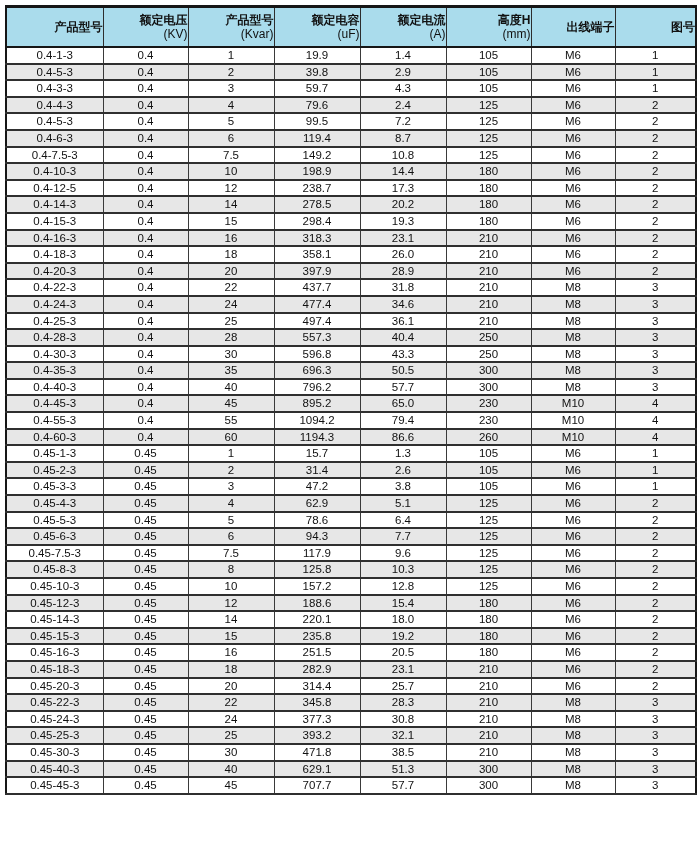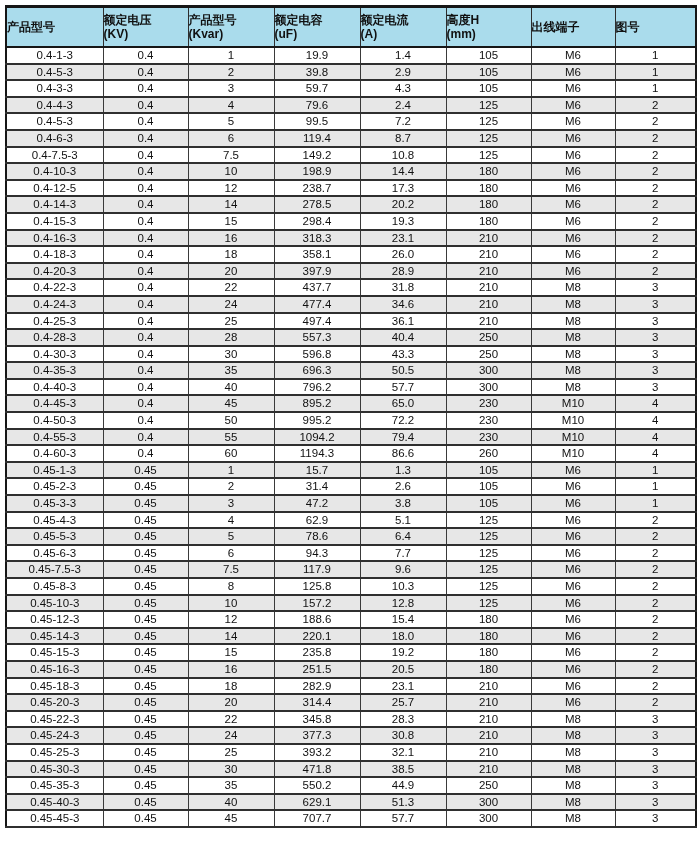--- a/index.html
+++ b/index.html
@@ -22,21 +22,21 @@
     border: 2px solid #161616;
     border-top-width: 3px;
   }
   table.spec th {
     background: #aadcec;
     color: #111;
     font-size: 12px;
     font-weight: bold;
     line-height: 14px;
     height: 34px;
-    text-align: left;
+    text-align: right;
     vertical-align: middle;
     border-left: 1.5px solid #2d2d2d;
     border-right: 1.5px solid #2d2d2d;
     border-bottom: 2.5px solid #161616;
     padding: 2px 0;
   }
   table.spec td {
     color: #111;
     font-size: 11.5px;
     line-height: 14.6px;
@@ -49,21 +49,21 @@
     padding: 0;
     white-space: nowrap;
     overflow: hidden;
   }
   table.spec tbody tr:nth-child(even) td {
     background: #e7e7e7;
   }
   table.spec tbody tr:nth-child(odd) td {
     background: #ffffff;
   }
-  .hdr-line2 { font-weight: bold; }
+  .hdr-line2 { font-weight: normal; }
 </style>
 </head>
 <body>
 
 <div class="page">
   <table class="spec">
     <colgroup>
       <col style="width:97px">
       <col style="width:85px">
       <col style="width:86px">
@@ -324,30 +324,20 @@
           <td>0.4-45-3</td>
           <td>0.4</td>
           <td>45</td>
           <td>895.2</td>
           <td>65.0</td>
           <td>230</td>
           <td>M10</td>
           <td>4</td>
         </tr>
         <tr>
-          <td>0.4-50-3</td>
-          <td>0.4</td>
-          <td>50</td>
-          <td>995.2</td>
-          <td>72.2</td>
-          <td>230</td>
-          <td>M10</td>
-          <td>4</td>
-        </tr>
-        <tr>
           <td>0.4-55-3</td>
           <td>0.4</td>
           <td>55</td>
           <td>1094.2</td>
           <td>79.4</td>
           <td>230</td>
           <td>M10</td>
           <td>4</td>
         </tr>
         <tr>
@@ -544,30 +534,20 @@
           <td>0.45-30-3</td>
           <td>0.45</td>
           <td>30</td>
           <td>471.8</td>
           <td>38.5</td>
           <td>210</td>
           <td>M8</td>
           <td>3</td>
         </tr>
         <tr>
-          <td>0.45-35-3</td>
-          <td>0.45</td>
-          <td>35</td>
-          <td>550.2</td>
-          <td>44.9</td>
-          <td>250</td>
-          <td>M8</td>
-          <td>3</td>
-        </tr>
-        <tr>
           <td>0.45-40-3</td>
           <td>0.45</td>
           <td>40</td>
           <td>629.1</td>
           <td>51.3</td>
           <td>300</td>
           <td>M8</td>
           <td>3</td>
         </tr>
         <tr>

